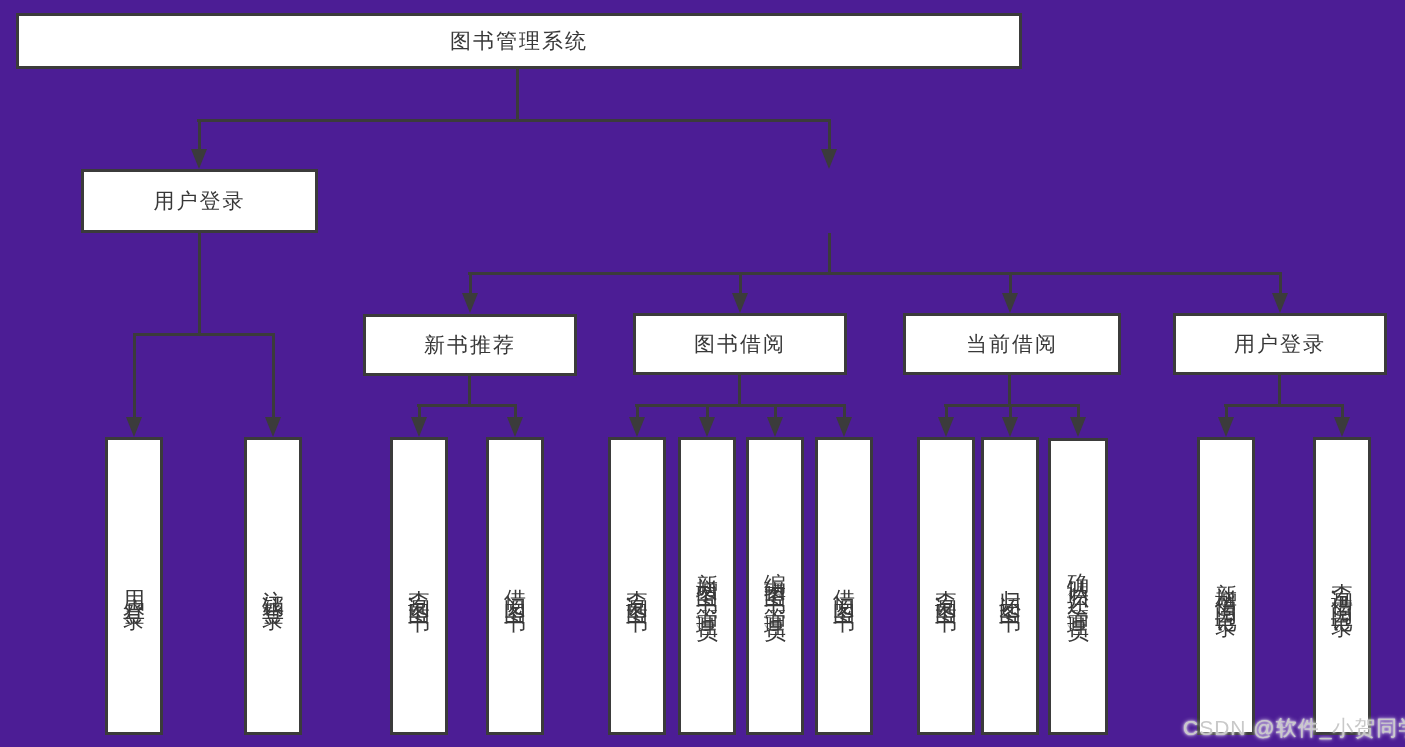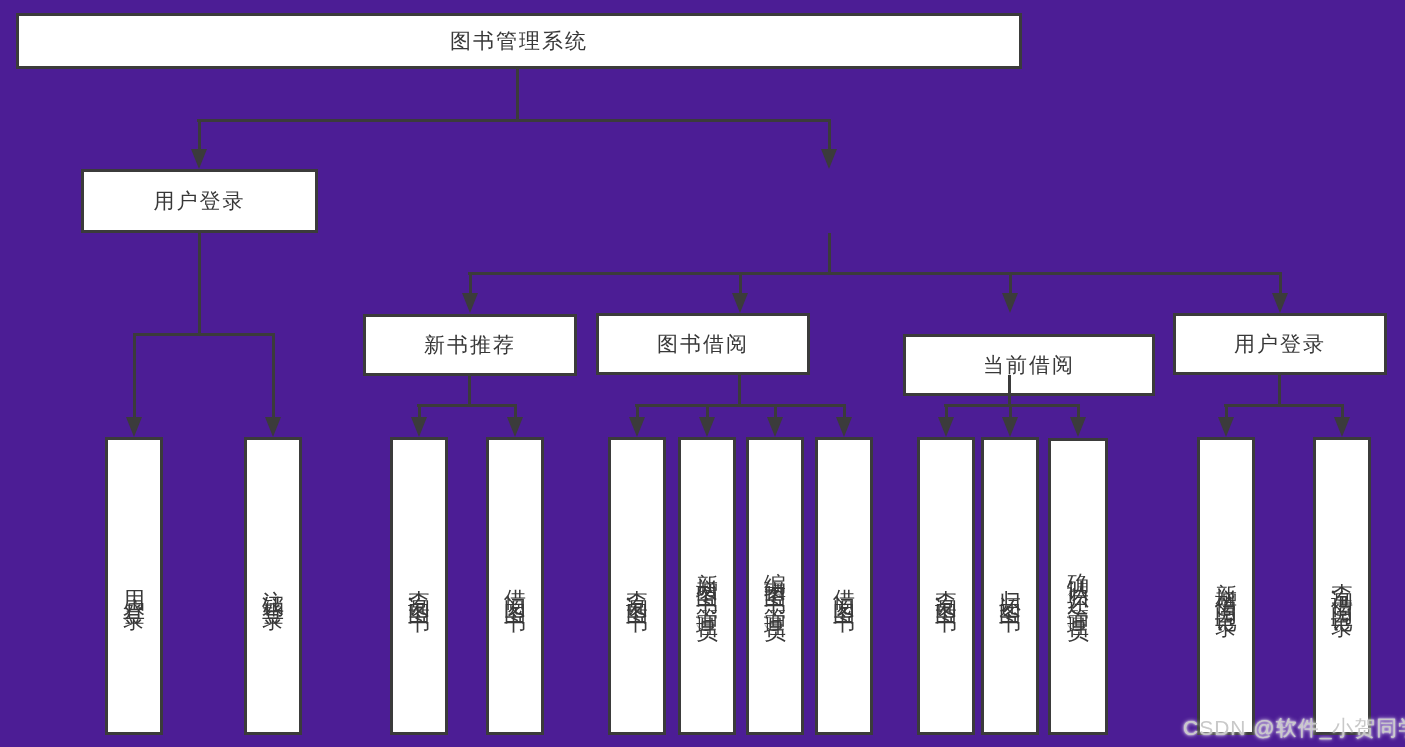--- a/index.html
+++ b/index.html
@@ -85,24 +85,24 @@
   <div class="seg" style="left:739px; top:272px; width:3px; height:21px;"></div>
   <div class="head" style="left:732px; top:293px;"></div>
   <div class="seg" style="left:1009px; top:272px; width:3px; height:21px;"></div>
   <div class="head" style="left:1002px; top:293px;"></div>
   <div class="seg" style="left:1279px; top:272px; width:3px; height:21px;"></div>
   <div class="head" style="left:1272px; top:293px;"></div>
 
   <div class="node" style="left:363px; top:314px; width:214px; height:62px;text-align:right;">
     <span>新书推荐</span>
   </div>
-  <div class="node" style="left:596px; top:313px; width:214px; height:62px;">
+  <div class="node" style="left:633px; top:313px; width:214px; height:62px;">
     <span>图书借阅</span>
   </div>
-  <div class="node" style="left:903px; top:313px; width:252px; height:62px;margin-top:21px;">
+  <div class="node" style="left:903px; top:313px; width:218px; height:62px;">
     <span>当前借阅</span>
   </div>
   <div class="node" style="left:1173px; top:313px; width:214px; height:62px;">
     <span>用户登录</span>
   </div>
 
   <div class="seg" style="left:468px; top:375px; width:3px; height:32px;"></div>
   <div class="seg" style="left:417px; top:404px; width:100px; height:3px;"></div>
   <div class="seg" style="left:418px; top:404px; width:3px; height:13px;"></div>
   <div class="head" style="left:411px; top:417px;"></div>

